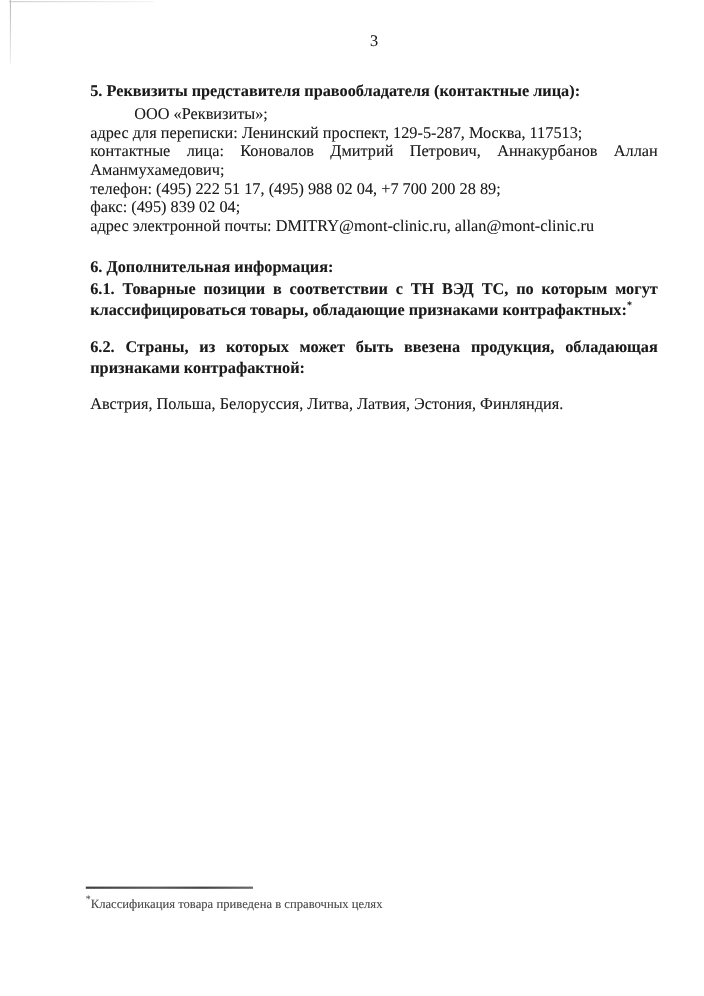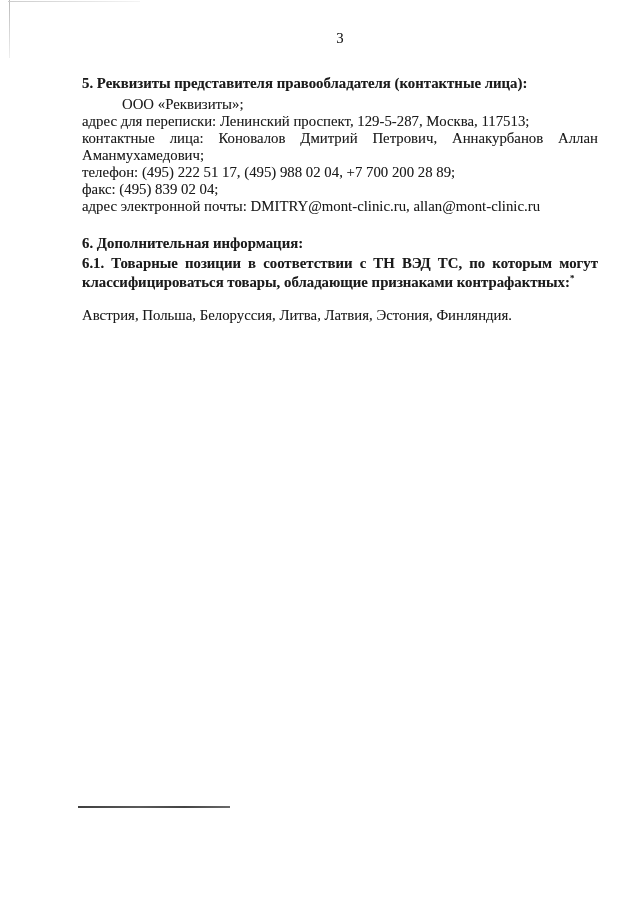--- a/index.html
+++ b/index.html
@@ -74,20 +74,22 @@
       <div>телефон: (495) 222 51 17, (495) 988 02 04, +7 700 200 28 89;</div>
       <div>факс: (495) 839 02 04;</div>
       <div>адрес электронной почты: DMITRY@mont-clinic.ru, allan@mont-clinic.ru</div>
     </div>
 
     <p class="bold h6">6. Дополнительная информация:</p>
 
     <p class="bold just para"><span>6.1. Товарные позиции в соответствии с ТН ВЭД ТС, по которым могут классифицироваться товары, обладающие признаками контрафактных:</span><sup>*</sup></p>
 
 
+    <p class="bold just para">6.2. Страны, из которых может быть ввезена продукция, обладающая признаками контрафактной:</p>
 
     <p>Австрия, Польша, Белоруссия, Литва, Латвия, Эстония, Финляндия.</p>
   </div>
 
   <div class="footnote">
     <div class="fn-rule"></div>
+    <div><sup>*</sup><span>Классификация товара приведена в справочных целях</span></div>
   </div>
 </div>
 
 </body></html>

